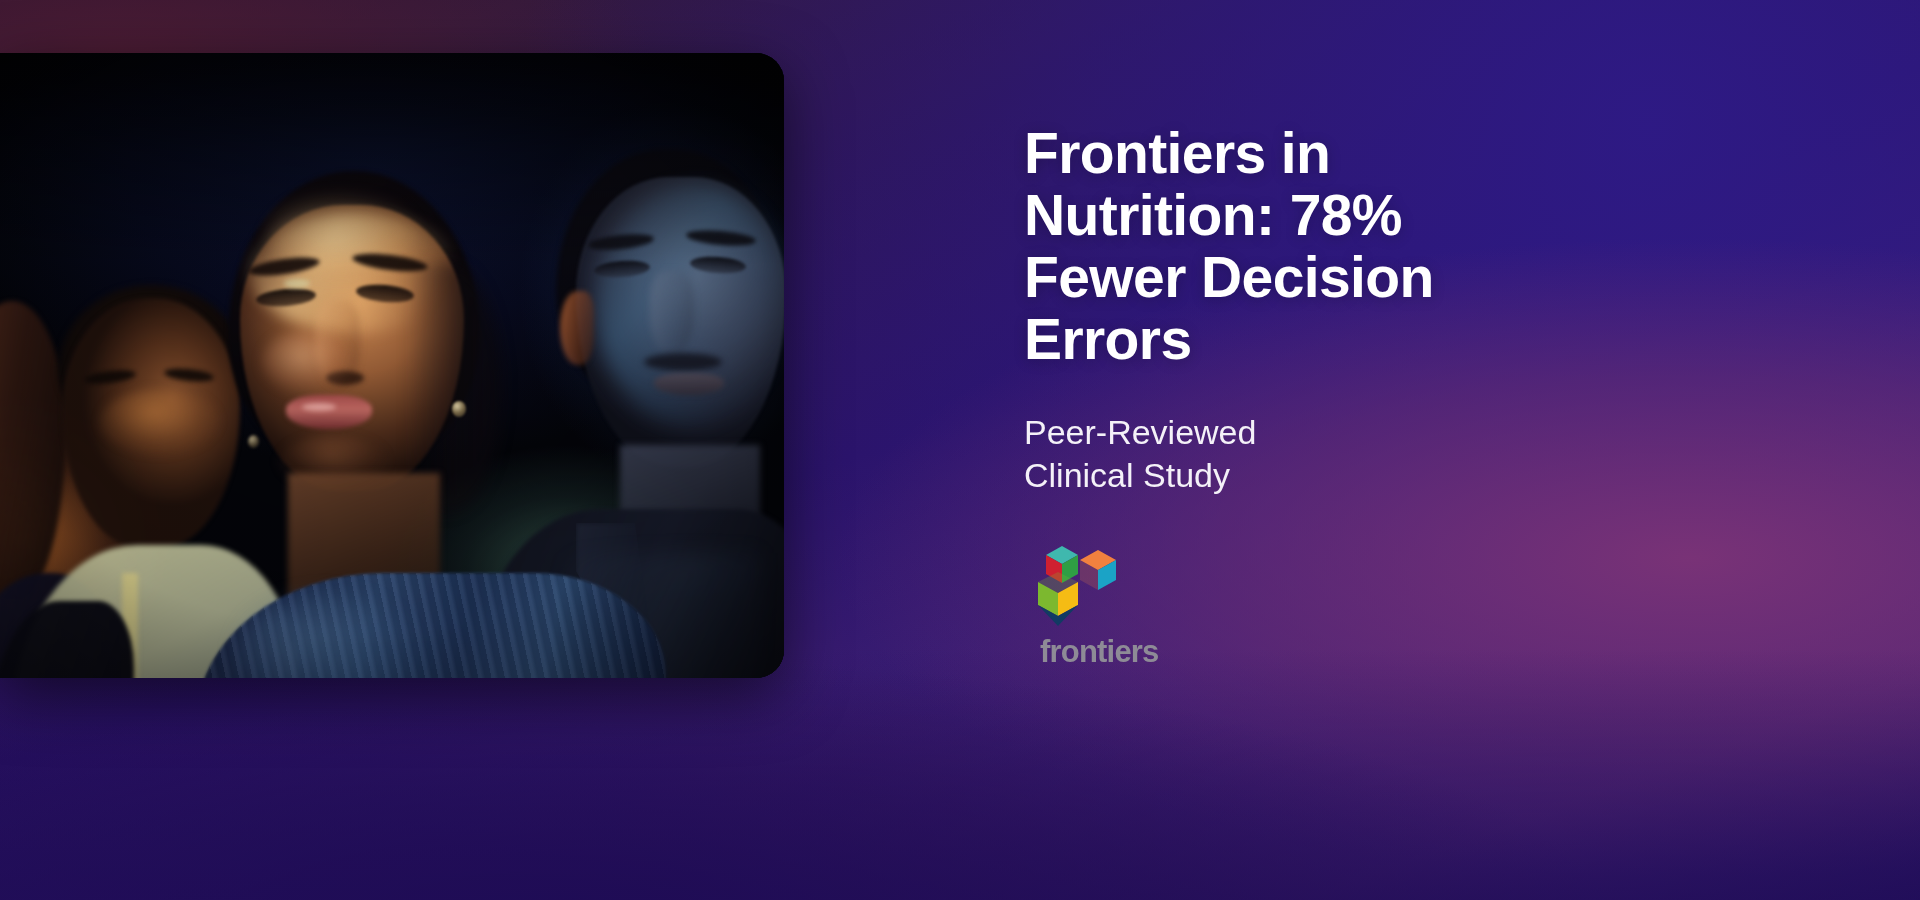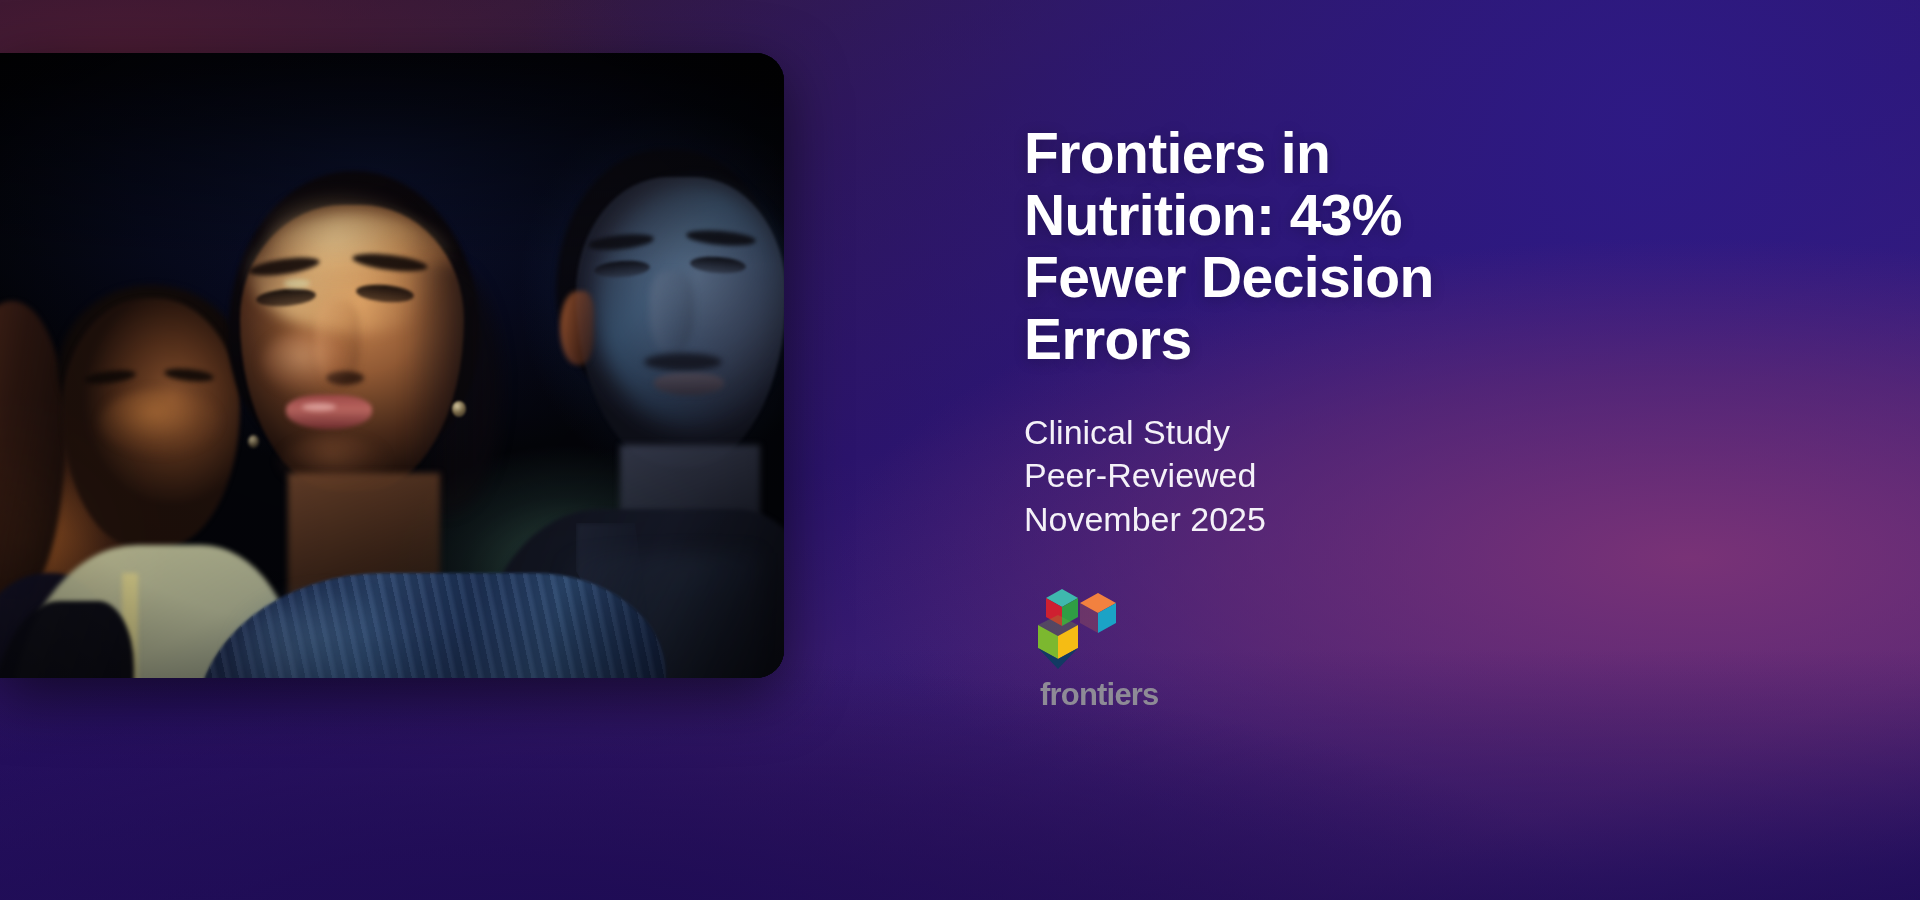--- a/index.html
+++ b/index.html
@@ -545,26 +545,25 @@
     <div class="fig-main-garment"></div>
     <div class="fig-main-pleats"></div>
     <div class="fig-main-shoulder-hi"></div>
 
     <div class="photo-art ph-topdark"></div>
     <div class="photo-art ph-vignette"></div>
   </div>
 
   <div id="content">
 
-    <h1 id="headline">Frontiers in Nutrition: 43% Fewer Decision Errors</h1>
+    <h1 id="headline">Frontiers in Nutrition: 78% Fewer Decision Errors</h1>
 
     <div id="subtitle">
+      <span class="sub-line">Peer-Reviewed</span>
       <span class="sub-line">Clinical Study</span>
-      <span class="sub-line">Peer-Reviewed</span>
-      <span class="sub-line">November 2025</span>
     </div>
 
     <div id="logo-block">
       <svg id="logo-mark" viewBox="0 0 108 92">
 
         <polygon points="22,17 38,8 54,17 38,26" fill="#3fb8ae"></polygon>
         <polygon points="22,17 38,26 38,45 22,36" fill="#cf2030"></polygon>
         <polygon points="38,26 54,17 54,36 38,45" fill="#2f9e44"></polygon>
 
         <polygon points="56,22 74,12 92,22 74,32" fill="#f2813f"></polygon>

